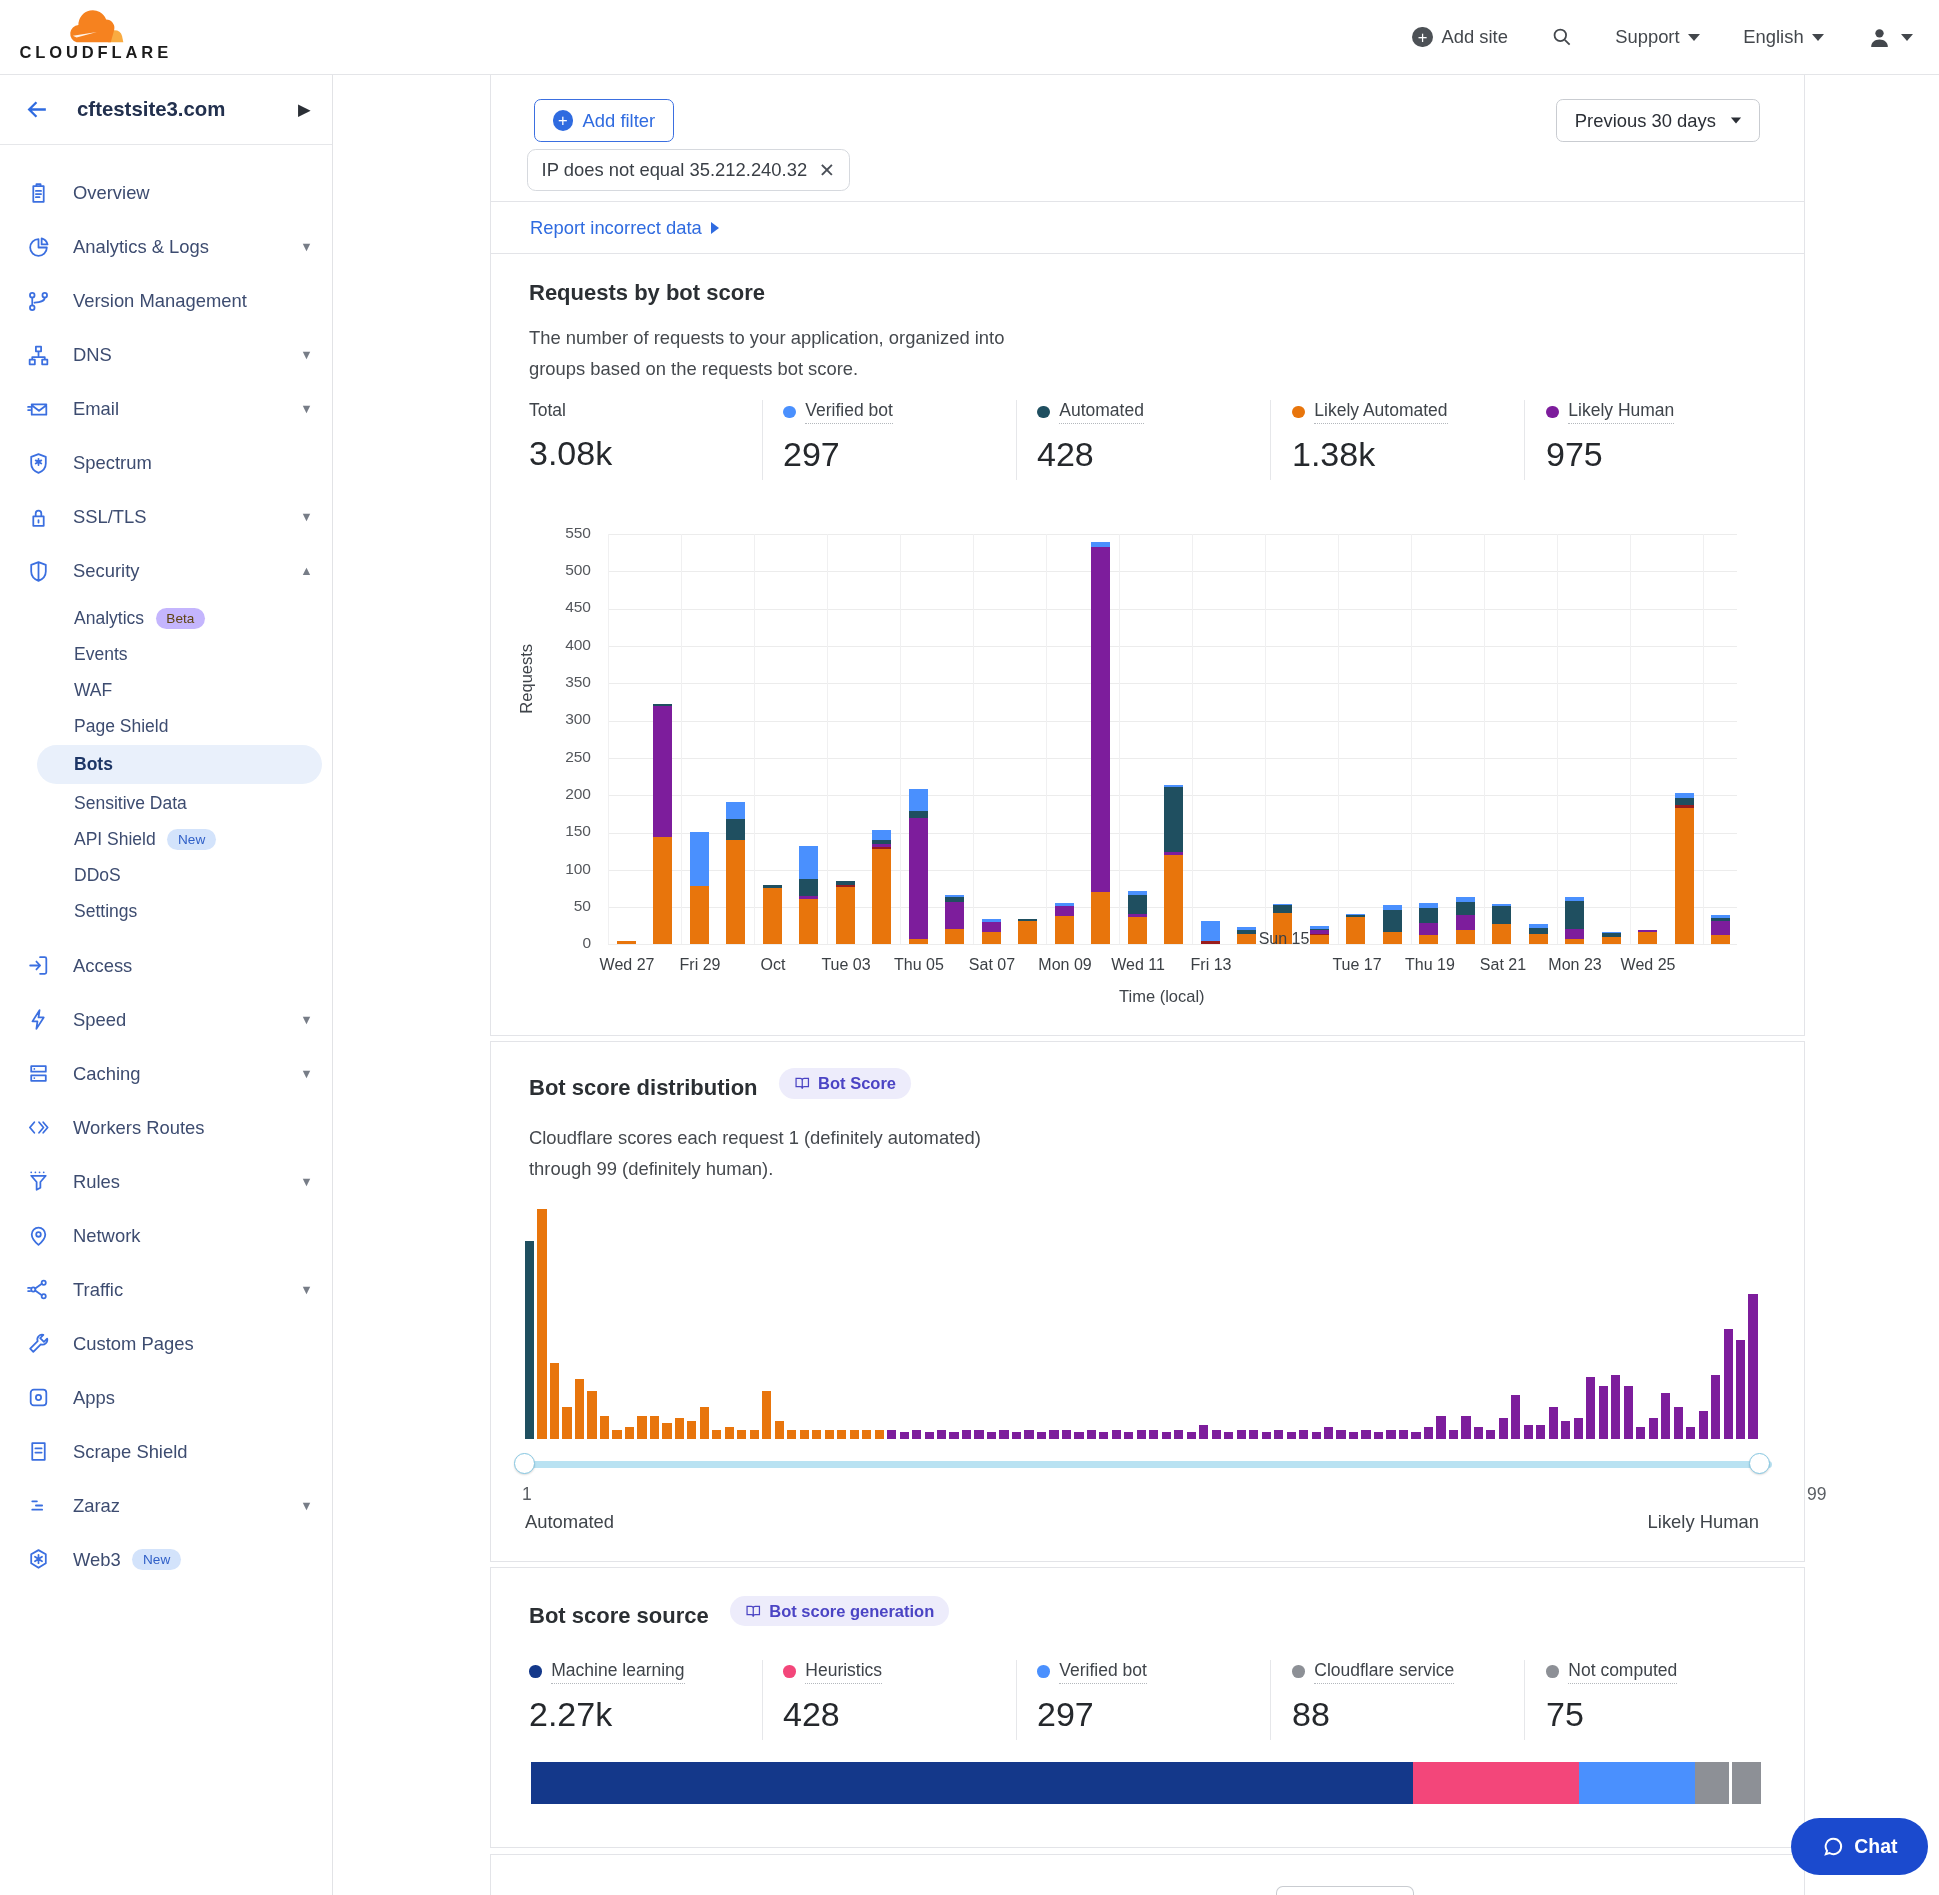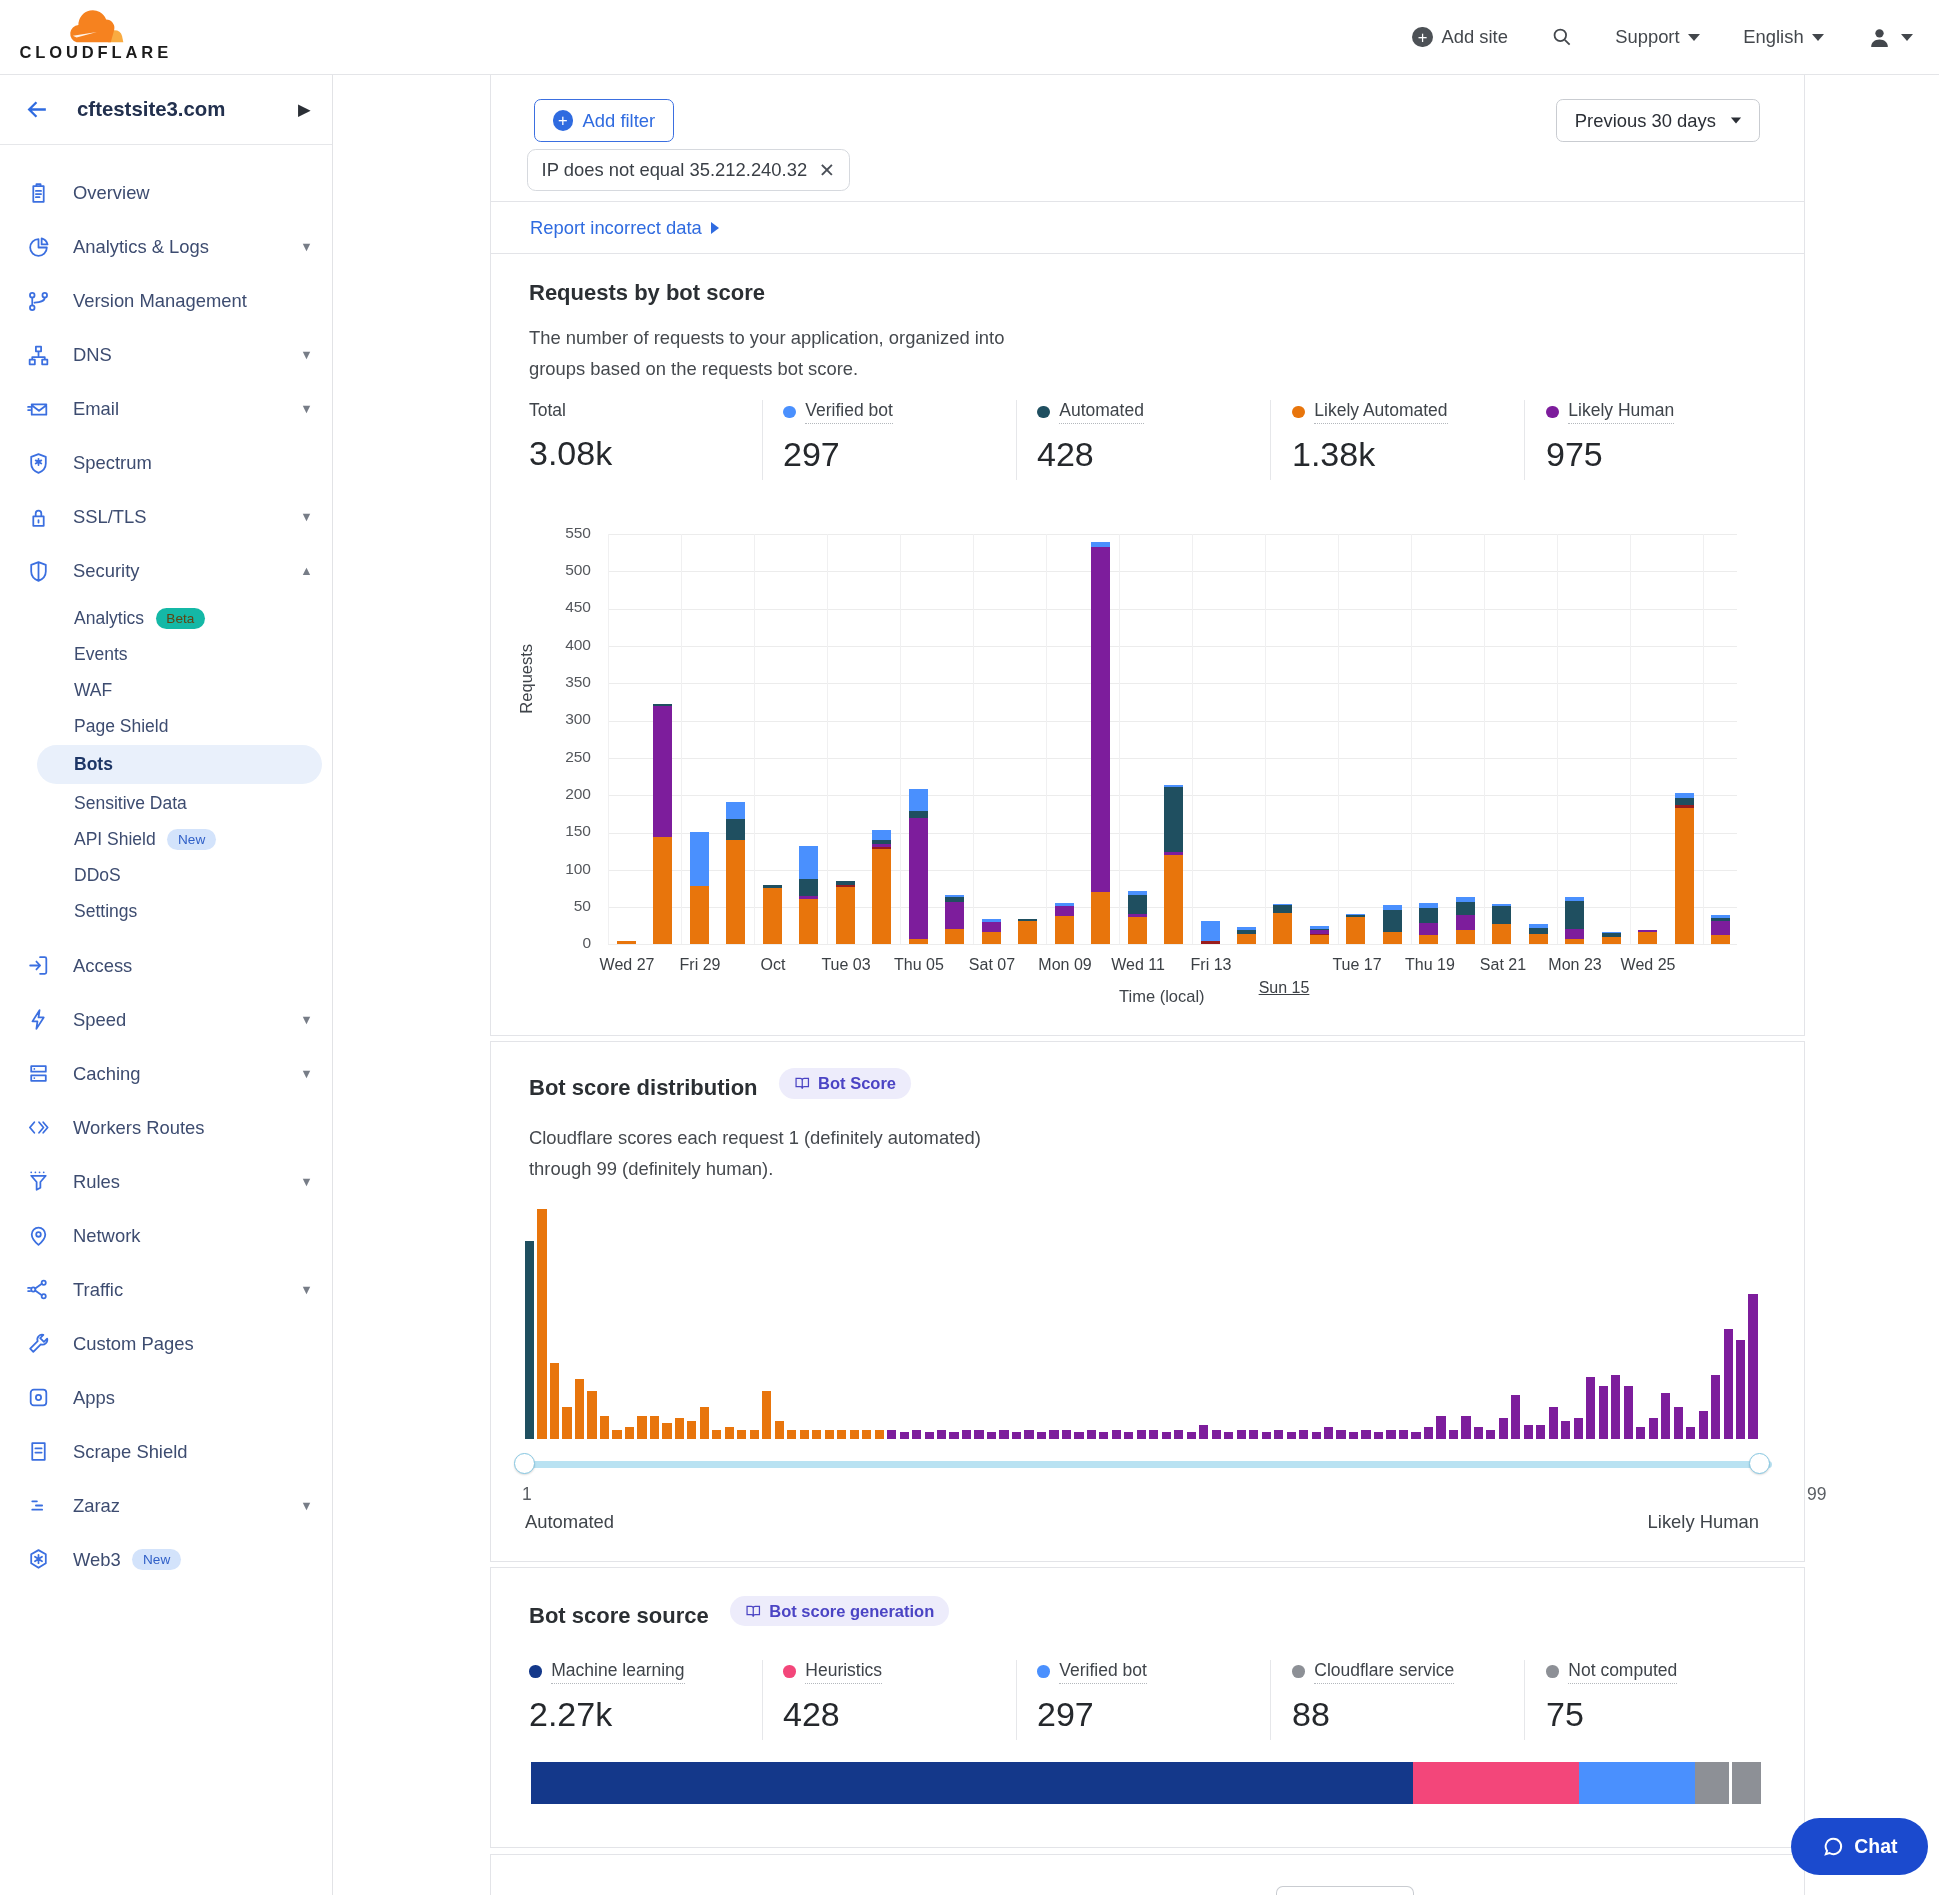--- a/index.html
+++ b/index.html
@@ -21,21 +21,21 @@
   .nav-ic svg{width:25px;height:25px;display:block;}
   .nav-lab{margin-left:22px;font-size:18.4px;color:#3d4c70;}
   .nav-caret{position:absolute;right:19.4px;color:#777d87;font-size:14.6px;}
   .sub{margin:1.9px 0 9.7px 0;}
   .sub-row{height:36px;display:flex;align-items:center;position:relative;cursor:pointer;}
   .sub-lab{margin-left:74px;font-size:17.5px;color:#3d4c70;}
   .sub-row.active{height:41px;}
   .sub-row.active .pill{position:absolute;left:37px;right:9.7px;top:1px;bottom:1px;background:#e9f0fb;border-radius:20.4px;}
   .sub-row.active .sub-lab{position:relative;font-weight:700;color:#1d3666;}
   .badge{font-size:13.6px;border-radius:10.7px;padding:2.9px 10.7px;margin-left:11.6px;position:relative;}
-  .badge.beta{background:#14b8a6;color:#5f4412;}
+  .badge.beta{background:#c4b5fd;color:#5f4412;}
   .badge.new{background:#d3e3fb;color:#2f5fc7;}
   .collapse{position:absolute;left:0;bottom:0;height:74px;width:100%;display:flex;align-items:center;background:#fff;}
   .gear-btn{width:45px;height:45px;border-radius:9.7px;background:#3b6fe0;color:#fff;margin-left:17.5px;display:flex;align-items:center;justify-content:center;cursor:pointer;}
   .gear-btn svg{width:25px;height:25px;}
   .collapse-lab{font-size:18.4px;color:#2b3a55;margin-left:15.5px;}
   .main{position:absolute;left:490px;top:74px;width:1315px;}
   .card{position:relative;background:#fff;border:1px solid #e3e4e8;box-sizing:border-box;}
   .card.flat-top{border-top:none;}
   .btn{display:inline-flex;align-items:center;gap:9.7px;border-radius:6.8px;font-size:18.4px;cursor:pointer;box-sizing:border-box;}
   .addfilter{position:absolute;left:43px;top:25px;height:43px;padding:0 17.5px;border:1px solid #3b6fe0;color:#2f6be0;background:#fff;}
@@ -623,21 +623,21 @@
         <div class="ytick" style="left: 51px; top: 7.8px;">550</div>
         <div class="xtick" style="left: 136px; top: 440px;">Wed 27</div>
         <div class="xtick" style="left: 209px; top: 440px;">Fri 29</div>
         <div class="xtick" style="left: 282px; top: 440px;">Oct</div>
         <div class="xtick" style="left: 355px; top: 440px;">Tue 03</div>
         <div class="xtick" style="left: 428px; top: 440px;">Thu 05</div>
         <div class="xtick" style="left: 501px; top: 440px;">Sat 07</div>
         <div class="xtick" style="left: 574px; top: 440px;">Mon 09</div>
         <div class="xtick" style="left: 647px; top: 440px;">Wed 11</div>
         <div class="xtick" style="left: 720px; top: 440px;">Fri 13</div>
-        <div class="xtick" style="left: 793px; top: 463px; text-decoration: underline;">Sun 15</div>
+        <div class="xtick" style="left: 793px; top: 414px;">Sun 15</div>
         <div class="xtick" style="left: 866px; top: 440px;">Tue 17</div>
         <div class="xtick" style="left: 939px; top: 440px;">Thu 19</div>
         <div class="xtick" style="left: 1012px; top: 440px;">Sat 21</div>
         <div class="xtick" style="left: 1084px; top: 440px;">Mon 23</div>
         <div class="xtick" style="left: 1157px; top: 440px;">Wed 25</div>
         <div class="axis-lab" style="position: absolute; left: 35px; top: 223px; transform: rotate(-90deg) translateX(50%); transform-origin: left center;">Requests</div>
         <div class="axis-lab" style="position: absolute; left: 628px; top: 471px;">Time (local)</div>
       </div>
   </div>
 

